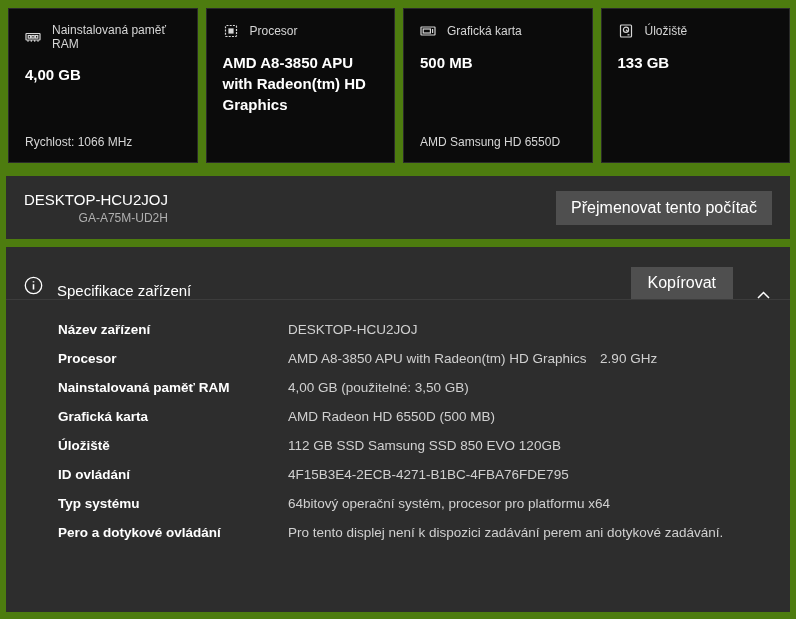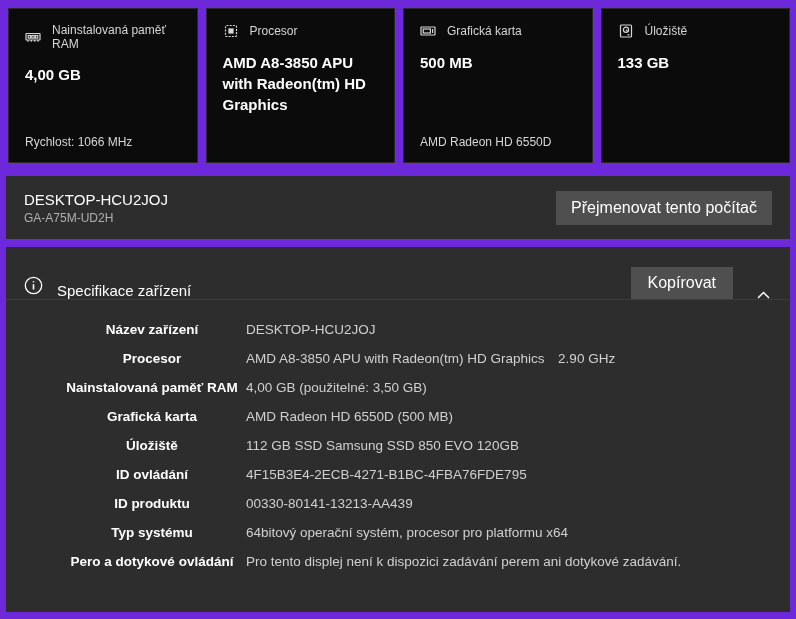--- a/index.html
+++ b/index.html
@@ -1,19 +1,19 @@
 <!DOCTYPE html>
 <html lang="cs"><head>
 <meta charset="utf-8">
 <style>
   html,body{margin:0;padding:0;background:#191919;}
   .screen{
     position:relative;
     width:796px;height:619px;
-    background:#6d28d9;
+    background:#4d7c0f;
     font-family:"Liberation Sans","DejaVu Sans",sans-serif;
     color:#ffffff;
     overflow:hidden;
     box-sizing:border-box;
   }
   *,*::before,*::after{box-sizing:border-box;}
 
   
   .cards{display:flex;gap:8px;padding:8px 6px 0 8px;}
   .card{
@@ -30,39 +30,39 @@
 
   
   .band{
     margin:13px 6px 0 6px;height:63px;
     background:#2d2d2d;
     display:flex;align-items:center;
     padding:0 18px;
   }
   .band-names{display:flex;flex-direction:column;}
   .device-name{font-size:15px;color:#ffffff;}
-  .device-model{font-size:12px;color:#b0b0b0;margin-top:3px;}
+  .device-model{font-size:12px;color:#b0b0b0;margin-top:3px;text-align:right;}
   .btn{
     background:#4f4f4f;border:none;color:#ffffff;
     font-family:inherit;font-size:16px;
     padding:8px 15px;cursor:pointer;
   }
   .rename-btn{margin-left:auto;}
 
   
   .panel{margin:8px 6px 0 6px;height:365px;background:#2d2d2d;}
   .panel-head{height:52px;display:flex;align-items:flex-end;padding:0 20px 0 18px;}
   .panel-title{font-size:15px;margin-left:14px;color:#ffffff;}
   .copy-btn{margin-left:auto;padding:7px 17px;}
   .chevron{margin-left:24px;display:flex;align-items:center;cursor:pointer;}
   .divider{height:1px;background:#3c3c3c;}
 
   .details{padding:21px 0 0 52px;}
   .drow{display:flex;margin-bottom:11px;align-items:flex-start;}
-  .dlabel{width:188px;flex:none;font-weight:bold;font-size:13.5px;line-height:18px;color:#ffffff;text-align:center;}
+  .dlabel{width:230px;flex:none;font-weight:bold;font-size:13.5px;line-height:18px;color:#ffffff;}
   .dvalue{width:452px;flex:none;font-size:13.5px;line-height:18px;color:#d0d0d0;white-space:pre-wrap;}
   .dvalue.justified{text-align:justify;white-space:normal;}
 
   .icon{stroke:#d6d6d6;fill:none;stroke-width:1.2;}
   .icon-w{stroke:#ffffff;fill:none;stroke-width:1.3;}
 </style>
 </head>
 <body>
 
 <div class="screen">
@@ -107,21 +107,21 @@
         <span>
           <svg class="icon" width="16" height="16" viewBox="0 0 16 16">
             <rect x="1" y="4" width="14" height="8" rx="0.5"></rect>
             <rect x="3.2" y="6" width="7.2" height="4"></rect>
             <line x1="12.6" y1="6" x2="12.6" y2="10"></line>
           </svg>
         </span>
         <span>Grafická karta</span>
       </div>
       <div class="card-value">500 MB</div>
-      <div class="card-foot">AMD Radeon HD 6550D</div>
+      <div class="card-foot">AMD Samsung HD 6550D</div>
     </div>
 
     <div class="card">
       <div class="card-head">
         <span>
           <svg class="icon" width="16" height="16" viewBox="0 0 16 16">
             <rect x="2.5" y="2" width="11" height="12" rx="1"></rect>
             <circle cx="8" cy="6.8" r="2.6"></circle>
             <line x1="8" y1="6.8" x2="10" y2="8.6"></line>
             <line x1="9.5" y1="11.8" x2="11.5" y2="11.8"></line>
@@ -182,24 +182,20 @@
       </div>
       <div class="drow">
         <div class="dlabel">Úložiště</div>
         <div class="dvalue">112 GB SSD Samsung SSD 850 EVO 120GB</div>
       </div>
       <div class="drow">
         <div class="dlabel">ID ovládání</div>
         <div class="dvalue">4F15B3E4-2ECB-4271-B1BC-4FBA76FDE795</div>
       </div>
       <div class="drow">
-        <div class="dlabel">ID produktu</div>
-        <div class="dvalue">00330-80141-13213-AA439</div>
-      </div>
-      <div class="drow">
         <div class="dlabel">Typ systému</div>
         <div class="dvalue">64bitový operační systém, procesor pro platformu x64</div>
       </div>
       <div class="drow">
         <div class="dlabel">Pero a dotykové ovládání</div>
         <div class="dvalue justified">Pro tento displej není k dispozici zadávání perem ani dotykové zadávání.</div>
       </div>
     </div>
 
   </div>

